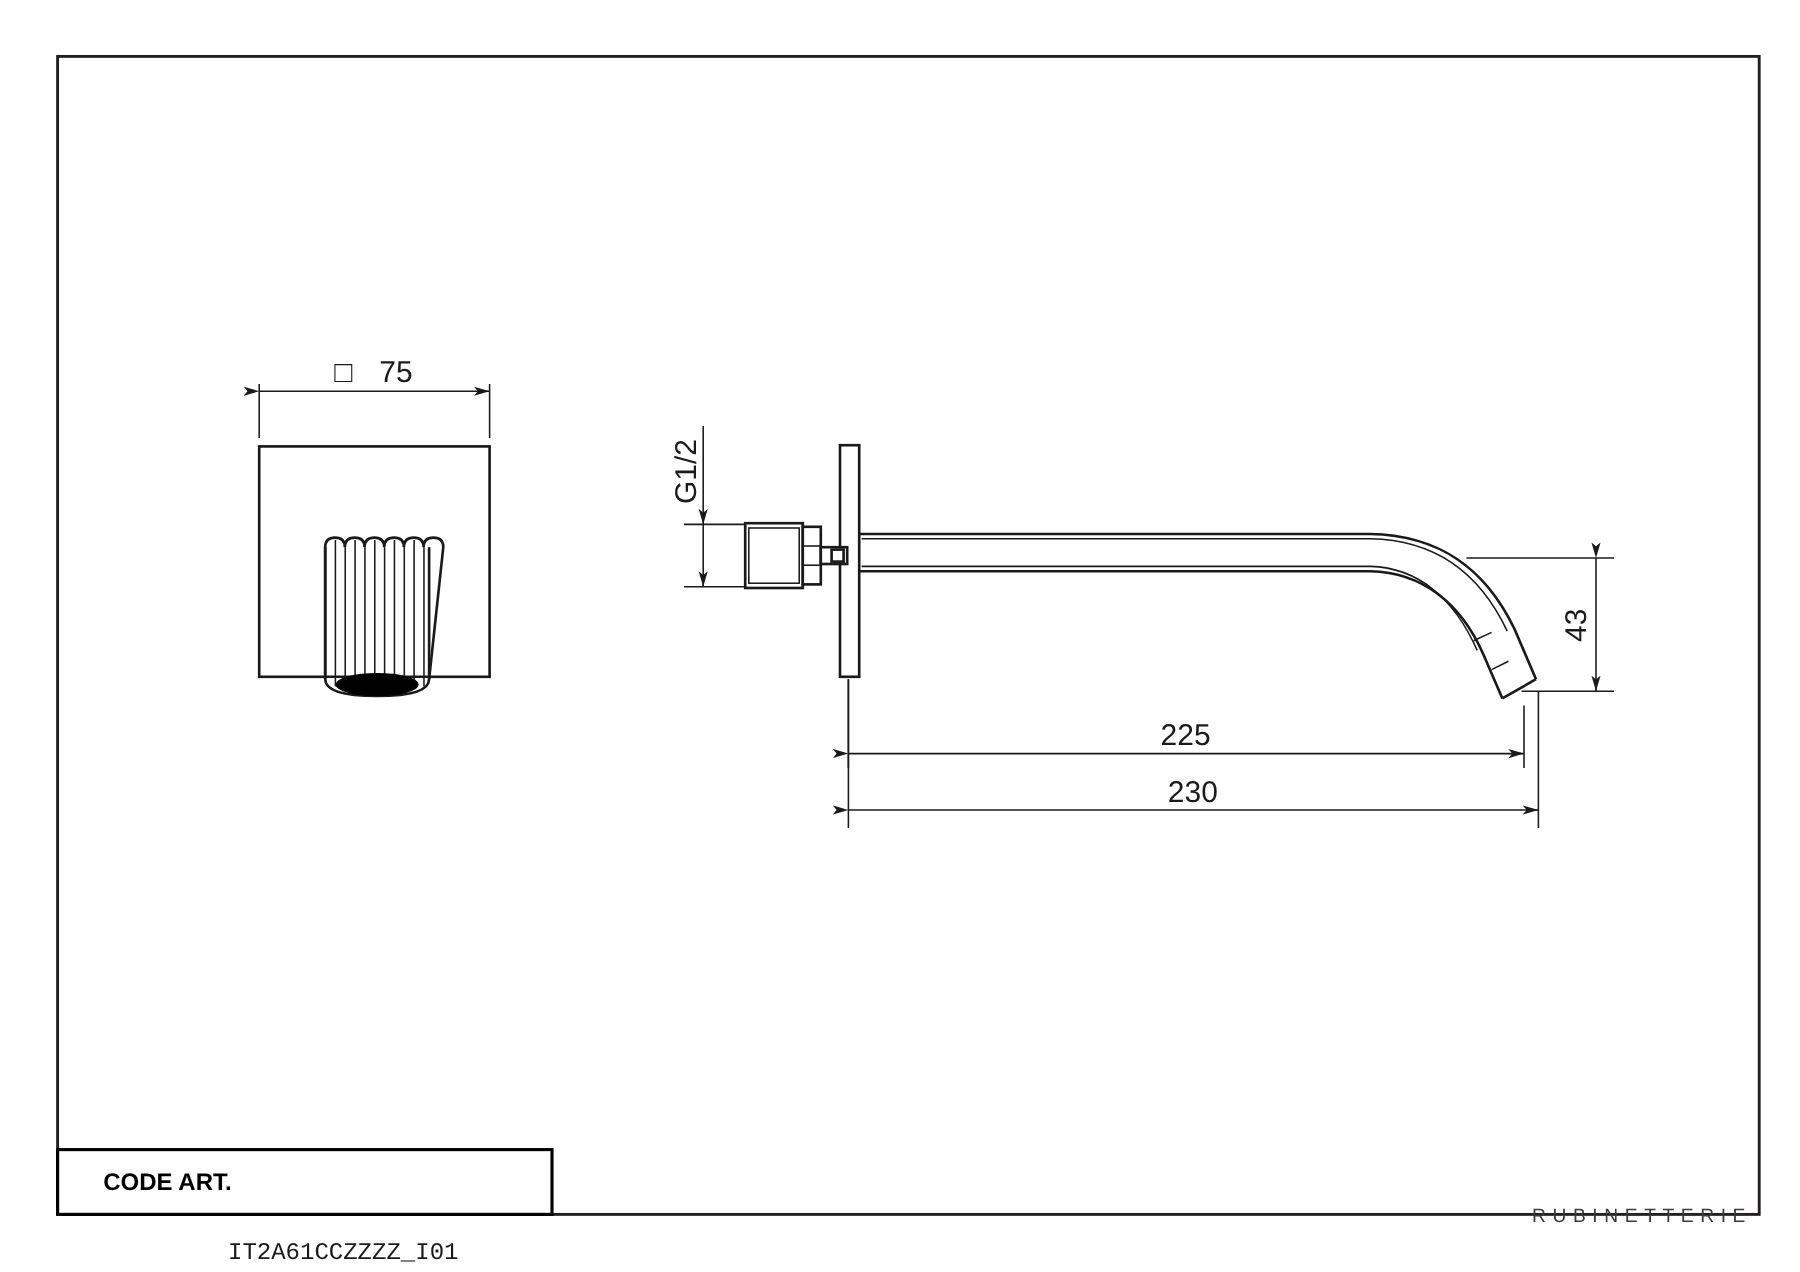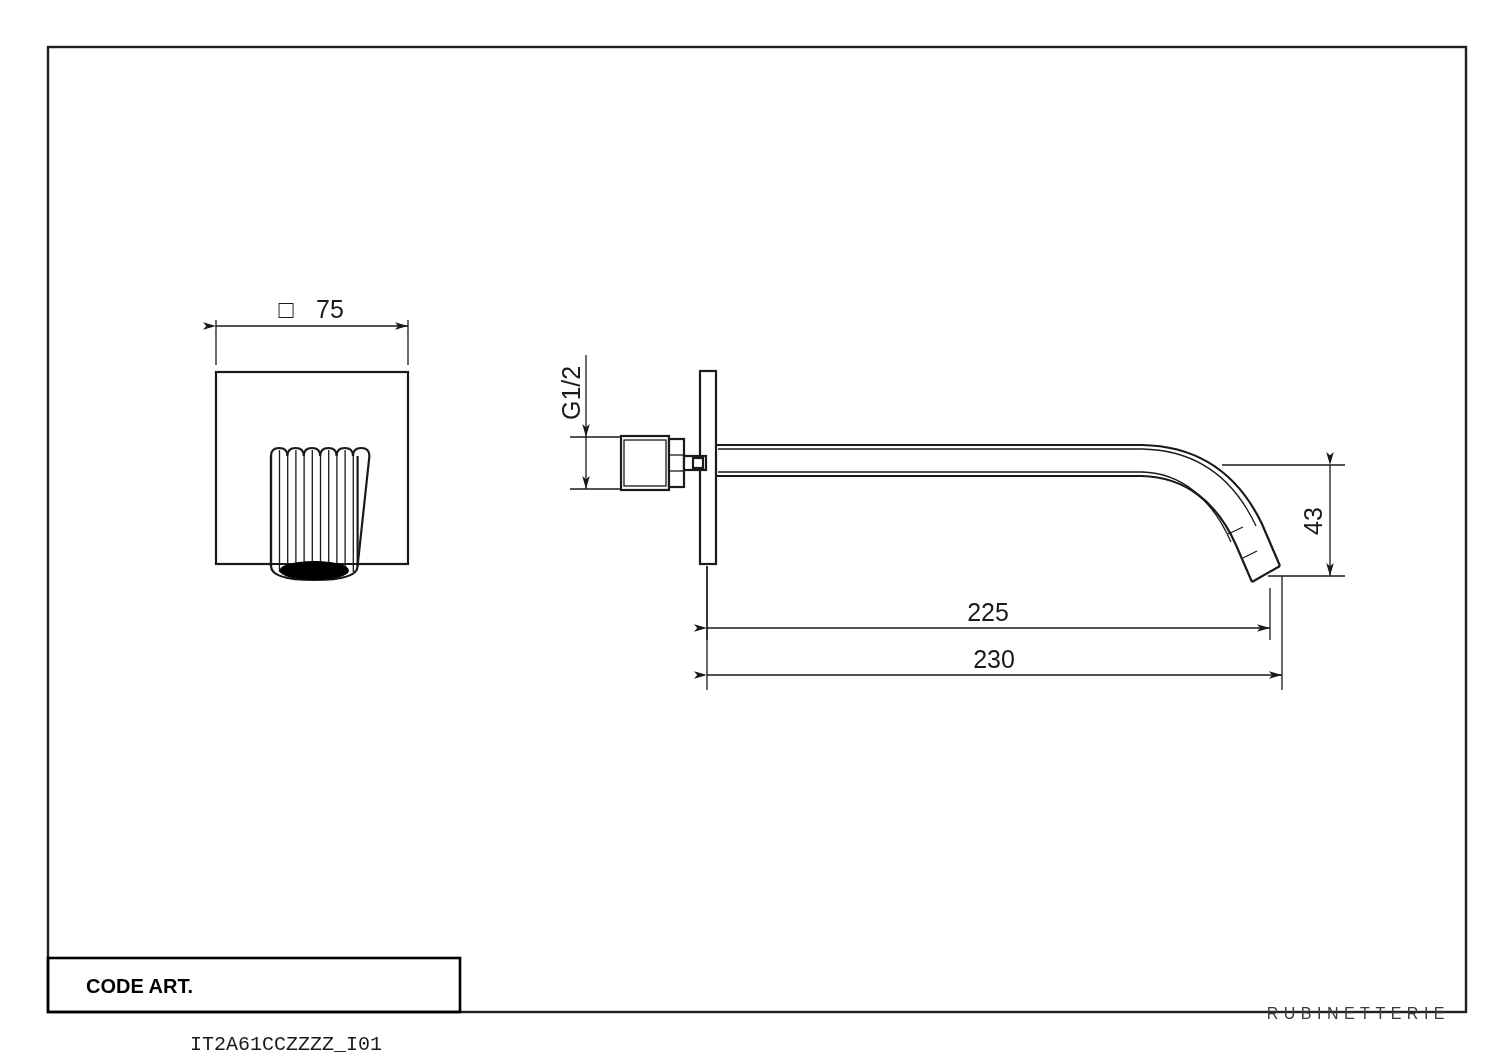--- a/index.html
+++ b/index.html
@@ -46,21 +46,21 @@
     right:38px;bottom:40px;
     text-align:right;
     line-height:1;
   }
   .brand-sub{
     font-family:"Liberation Sans", sans-serif;
     font-size:16px;
     letter-spacing:5.5px;
     color:#3a3a3a;
     display:block;
-    margin-right:12px;
+    margin-right:2px;
     margin-bottom:-2px;
   }
   .brand-main{
     font-family:"Liberation Serif", serif;
     font-size:64px;
     color:#000000;
     display:block;
     letter-spacing:-0.5px;
   }
 </style>

